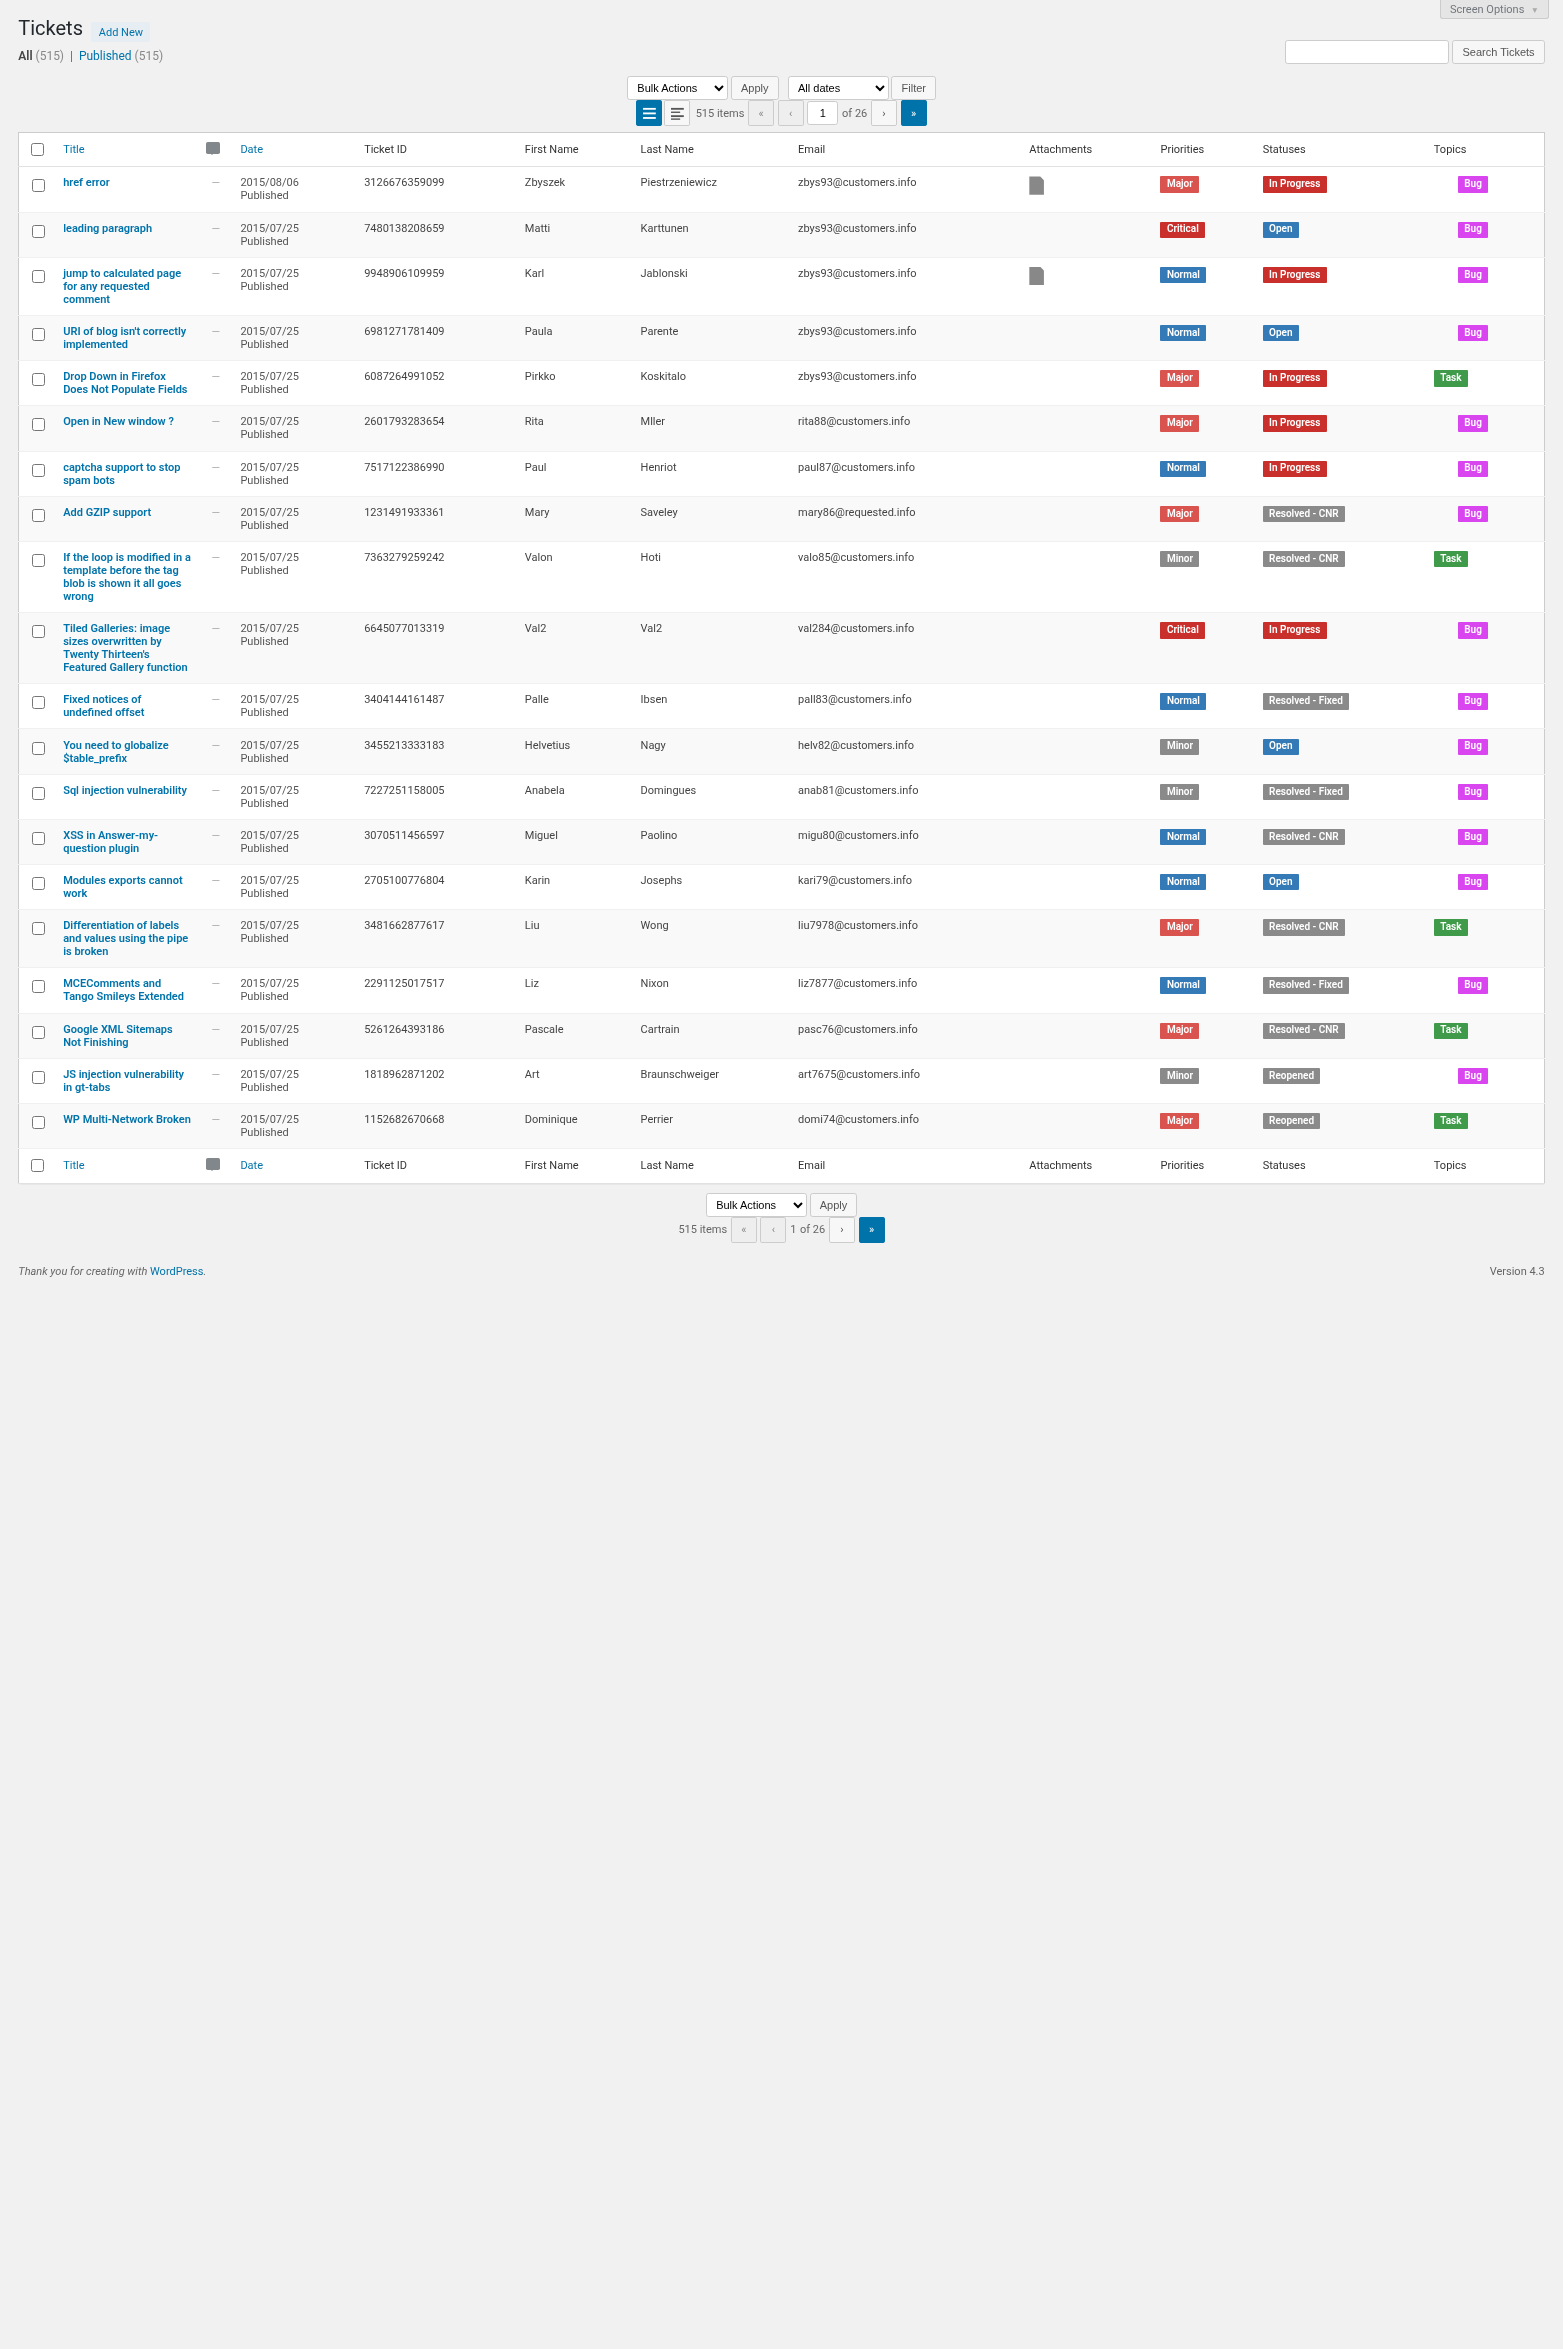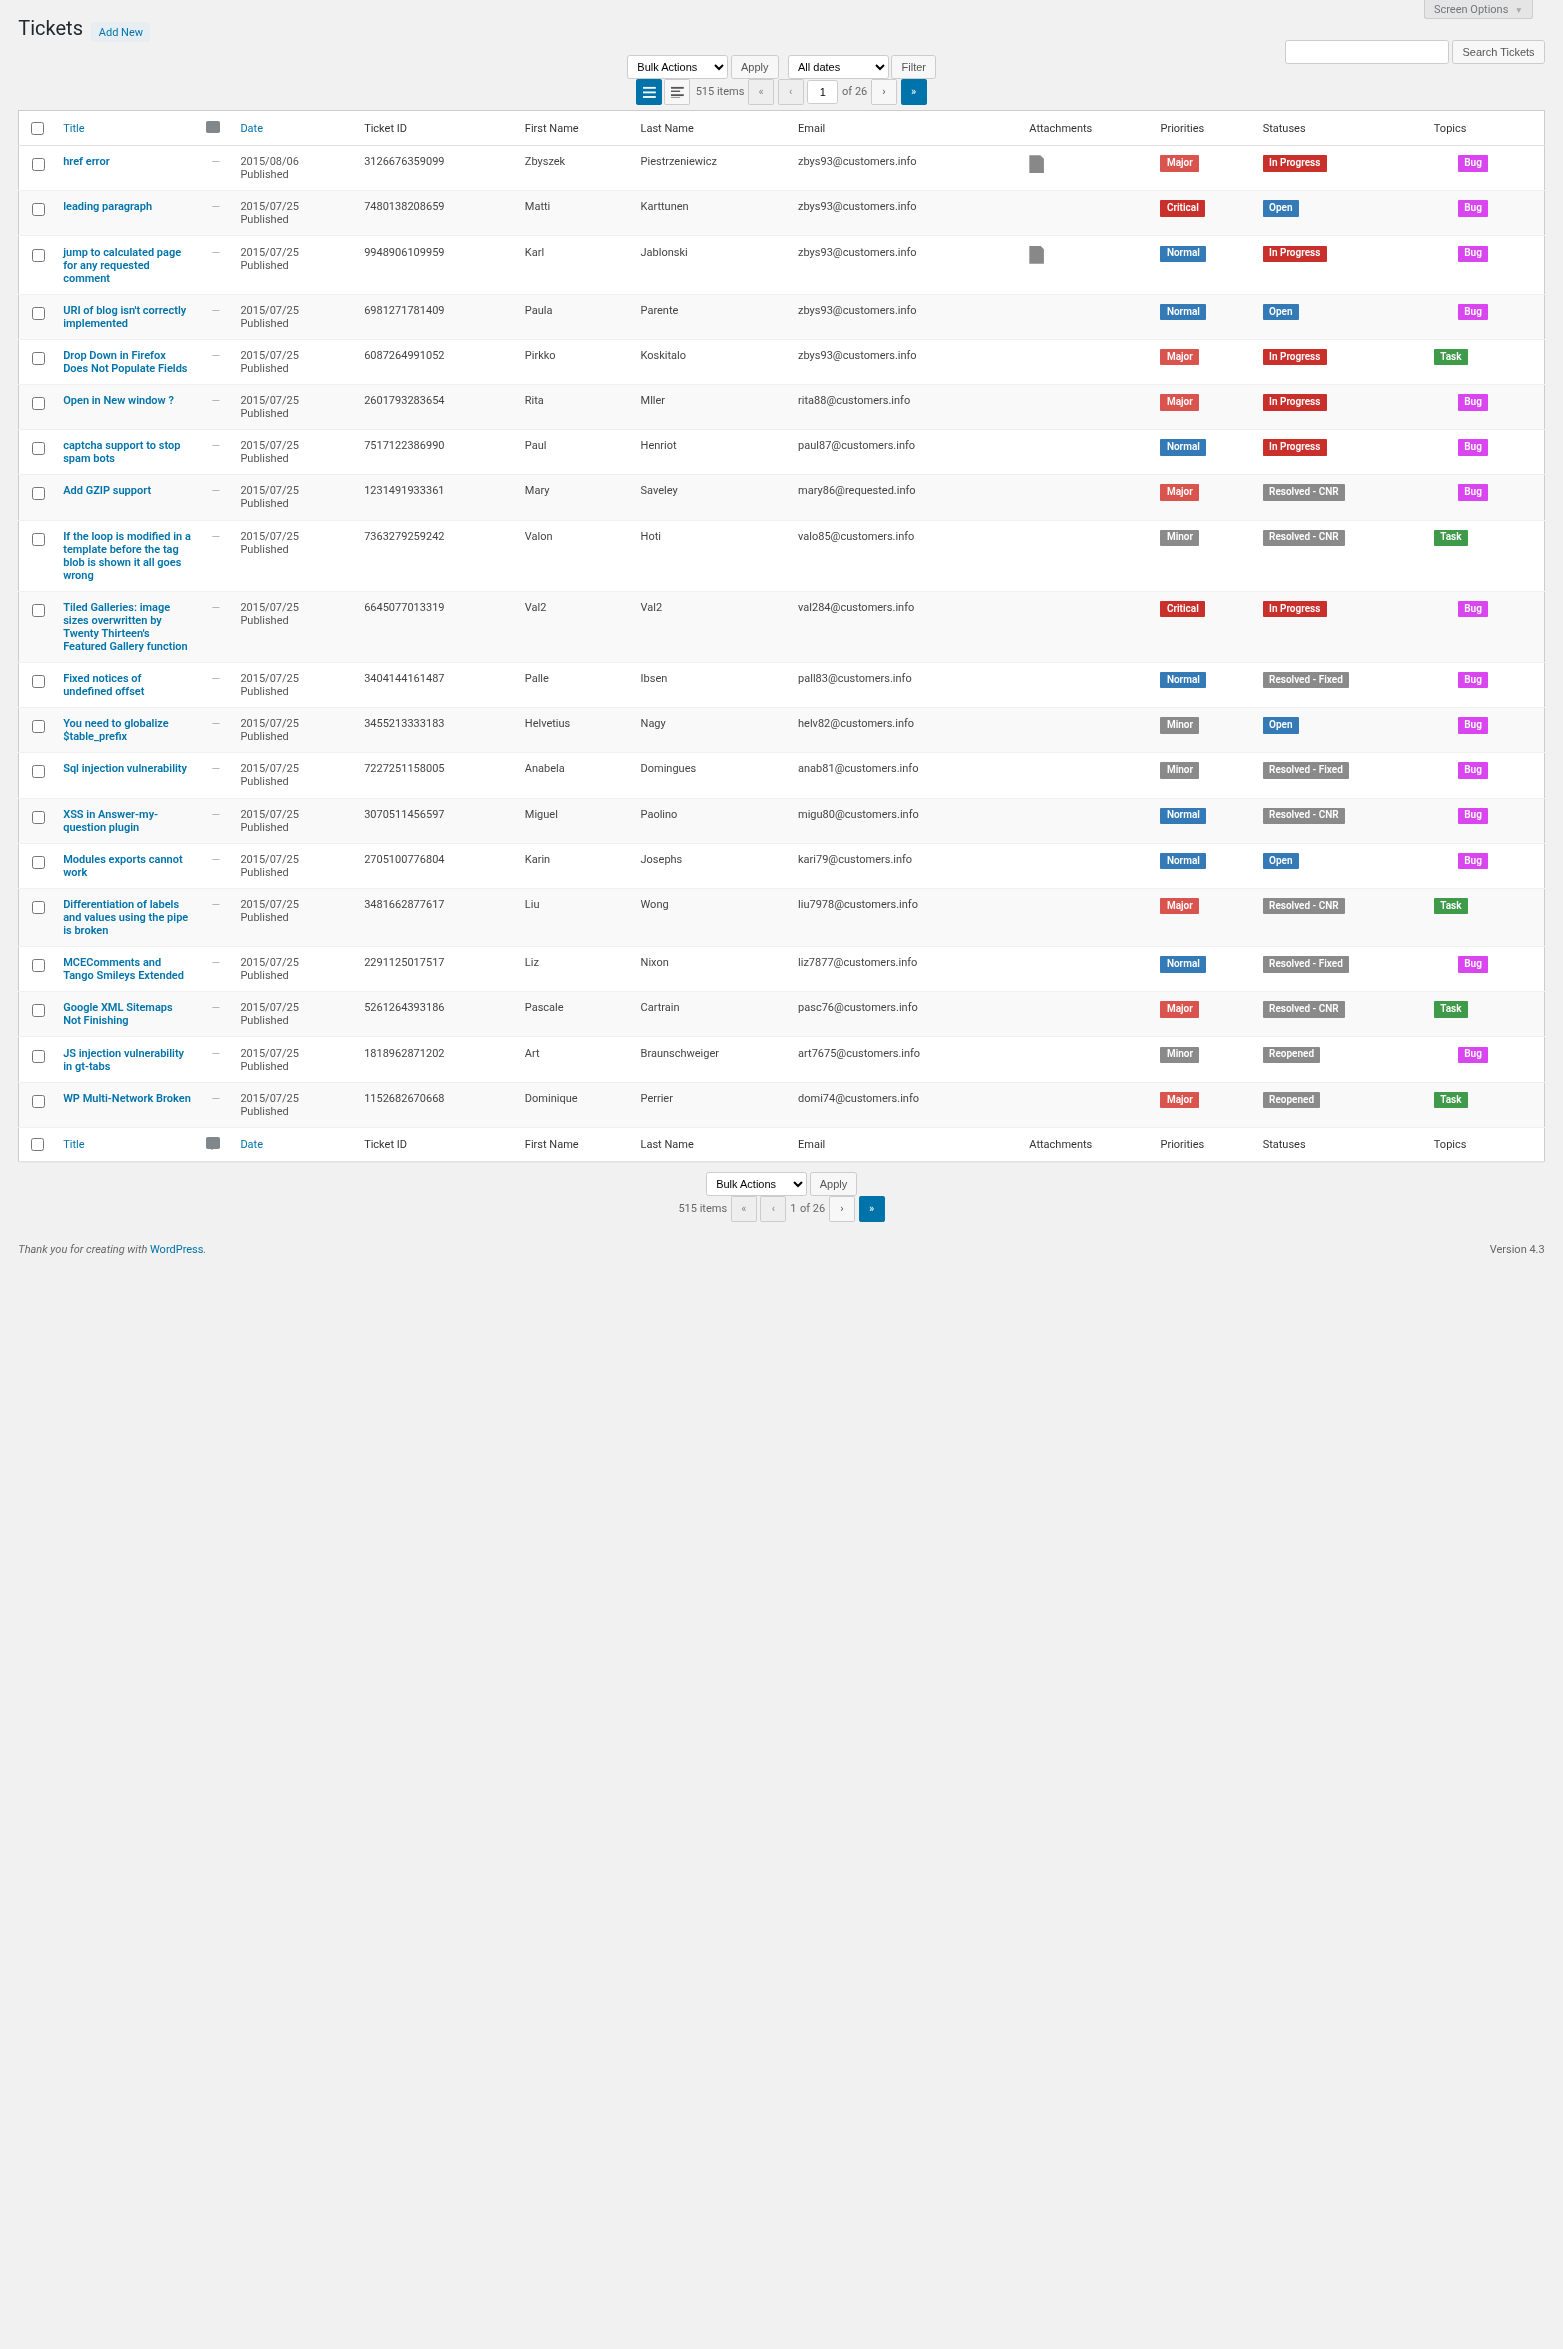--- a/index.html
+++ b/index.html
@@ -1,18 +1,18 @@
 <!DOCTYPE html>
 <html><head>
 <meta charset="utf-8">
 <style>
   html,body{margin:0;padding:0;background:#f1f1f1;color:#444;font-family:-apple-system,BlinkMacSystemFont,"Segoe UI",Roboto,"Helvetica Neue",Arial,sans-serif;font-size:12px;}
   a{color:#0073aa;text-decoration:none;}
   .wrap{padding:9.1px 18.3px 0 18.3px;}
-  .screen-options{position:absolute;top:0;right:30px;background:#e5e5e5;border:0.9px solid #ccc;border-top:none;border-radius:0 0 2.7px 2.7px;padding:2.7px 9.1px;font-size:11px;color:#72777c;cursor:pointer;text-align:right;}
+  .screen-options{position:absolute;top:0;right:14px;background:#e5e5e5;border:0.9px solid #ccc;border-top:none;border-radius:0 0 2.7px 2.7px;padding:2.7px 9.1px;font-size:11px;color:#72777c;cursor:pointer;text-align:right;}
   .screen-options .tri{font-size:8.2px;margin-left:3.7px;color:#aaa;}
   h1.page-title{font-size:20px;font-weight:400;color:#23282d;margin:7.3px 0 9.1px 0;display:inline-block;}
   .add-new{display:inline-block;background:#e7eef3;color:#0073aa;padding:3.7px 7.3px;font-size:11px;margin-left:5.5px;border-radius:1.8px;vertical-align:middle;}
   .subsubsub{font-size:12px;color:#666;margin:0 0 7.3px 0;}
   .subsubsub .count{color:#888;}
   .tablenav{display:flex;justify-content:space-between;align-items:center;padding:5.5px 0;flex-direction:column;}
   .tablenav.bottom{padding:9.1px 0;}
   select,.btn,input[type=text]{border:0.9px solid #ccc;background:#fff;font-size:11px;height:24px;box-sizing:border-box;border-radius:2.7px;padding:0 5.5px;vertical-align:top;}
   select{height:24px;min-width:101px;}
   .btn{background:#f7f7f7;border:0.9px solid #ccc;color:#555;padding:0 9.1px;line-height:22px;display:inline-block;cursor:pointer;}
@@ -68,20 +68,27 @@
 
 <div class="wrap">
   <h1 class="page-title">Tickets</h1>
   <a class="add-new">Add New</a>
 
   <div class="search-box">
     <input type="text" style="">
     <button class="btn">Search Tickets</button>
   </div>
 
+  <div class="subsubsub">
+    <a><span style="color:#444;font-weight:600">All</span></a>
+    <span class="count">(515)</span>
+    &nbsp;|&nbsp;
+    <a>Published</a>
+    <span class="count">(515)</span>
+  </div>
 
   <div class="tablenav">
     <div class="left">
       <select><option>Bulk Actions</option></select>
       <button class="btn">Apply</button>
       &nbsp;
       <select><option>All dates</option></select>
       <button class="btn">Filter</button>
     </div>
     <div class="right">

